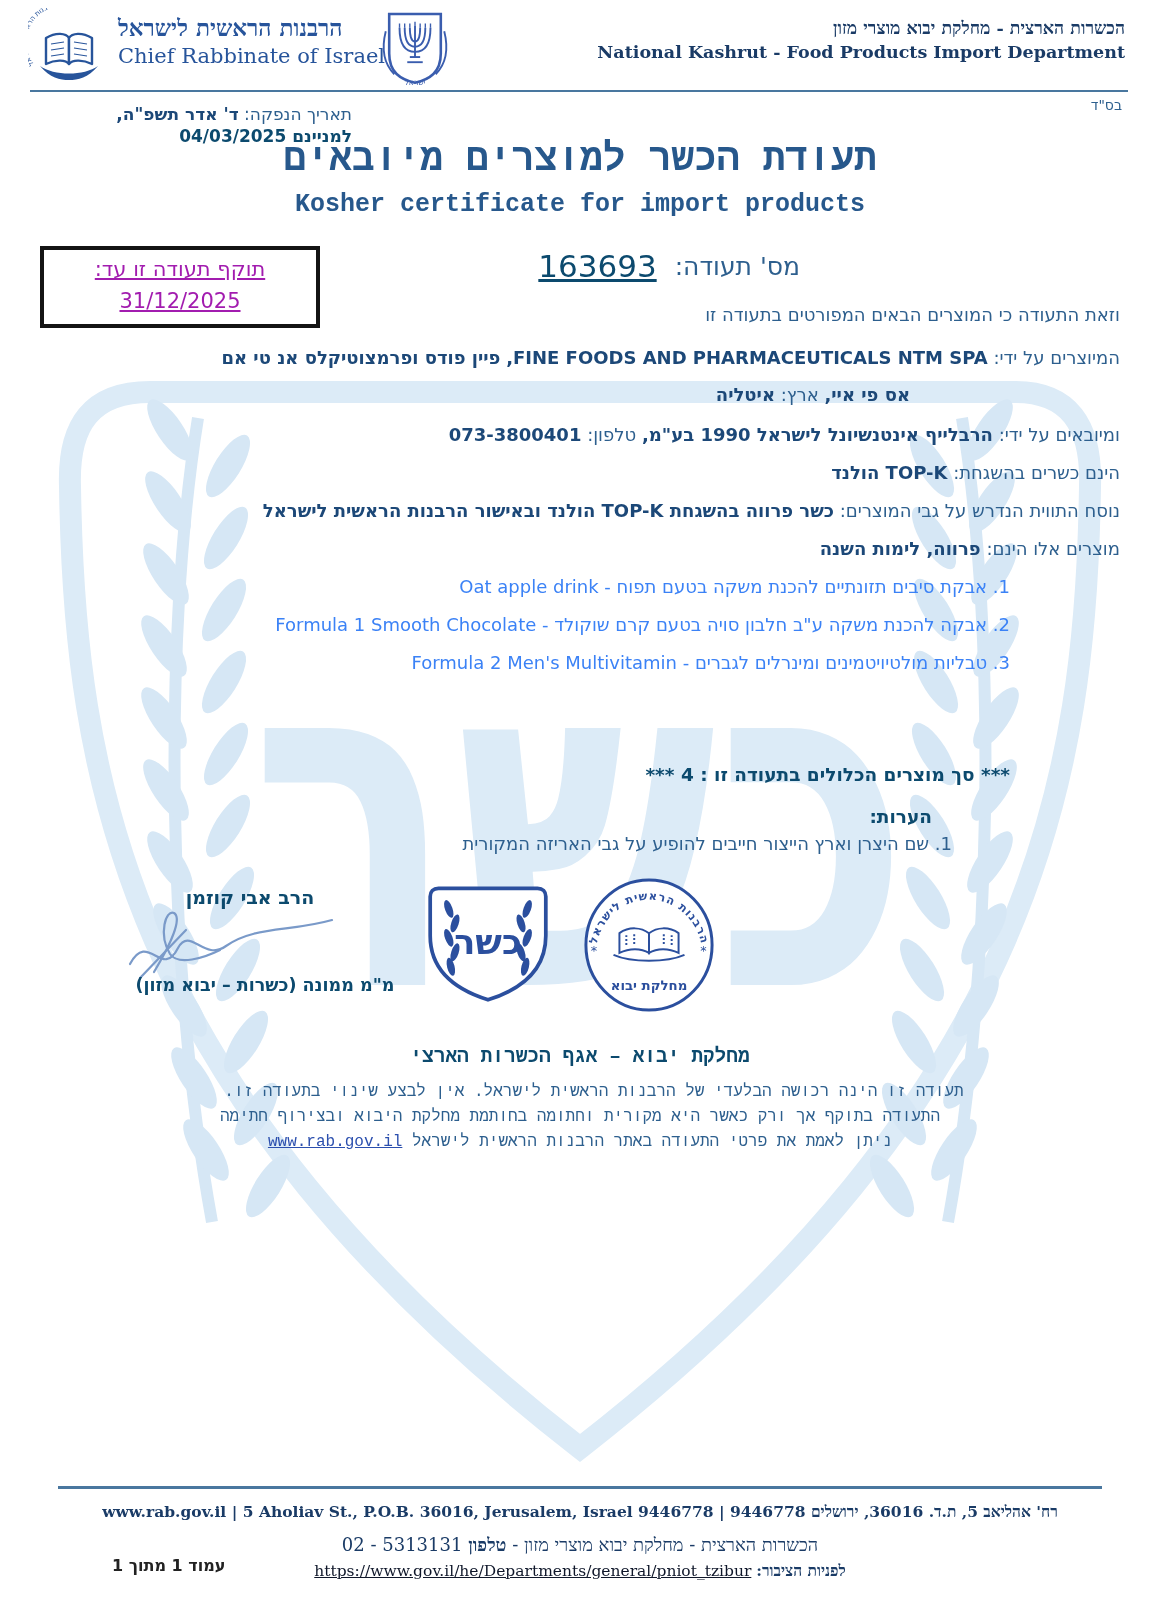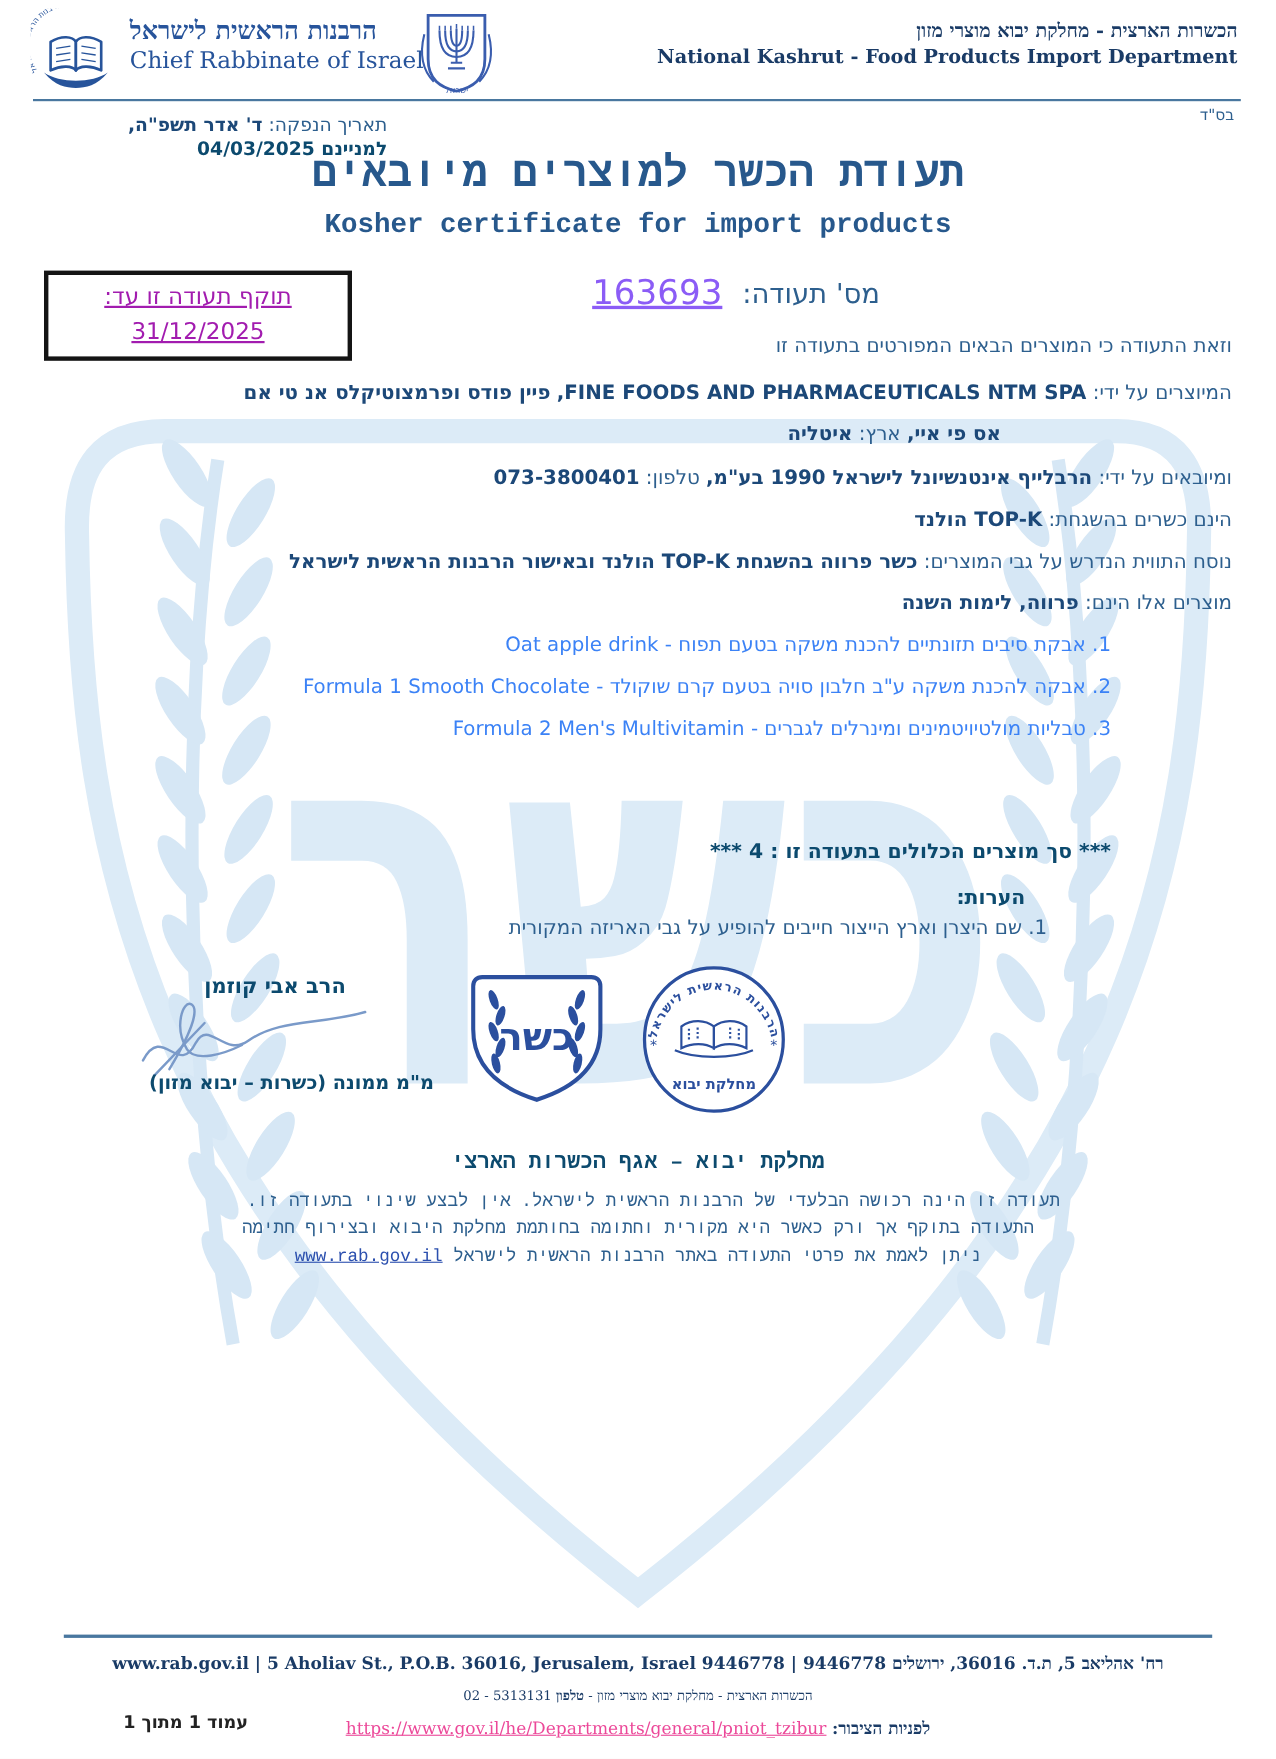--- a/index.html
+++ b/index.html
@@ -4,30 +4,30 @@
 <style>
   html,body{margin:0;padding:0;background:#e8e8e8;}
   .page{position:relative;width:1160px;height:1599px;background:#ffffff;margin:0 auto;
         font-family:"DejaVu Sans",sans-serif;overflow:hidden;}
   .abs{position:absolute;white-space:nowrap;}
   .rtl{direction:rtl;}
   .center{left:0;right:0;text-align:center;font-family:Liberation Mono, monospace;}
   .ink{color:#2d5f8e;}
   .b{font-weight:bold;color:#0c4a6e;}
   .serifnavy{font-family:"DejaVu Serif",serif;color:#1a3b66;}
-  .link{color:#ec4899;text-decoration:underline;cursor:pointer;}
+  .link{color:#0f172a;text-decoration:underline;cursor:pointer;}
   .wm{position:absolute;inset:0;z-index:0;}
   .content{position:absolute;inset:0;z-index:1;}
   .hline{border-top:2px solid #49779f;height:0;}
   .valbox{border:4px solid #141414;text-align:center;padding:4px 10px 7px;}
   .valbox div{font-weight:normal;color:#a21caf;text-decoration:underline;font-size:21px;line-height:1.5;}
   .bodyline{font-size:18px;color:#2d5f8e;}
   .bodyline .b{color:#1c4878;}
   .prod{font-size:18px;color:#3b82f6;}
-  .certnum{font-size:31px;color:#8b5cf6;text-decoration:underline;font-weight:500;text-align:center;}
+  .certnum{font-size:31px;color:#0c4a6e;text-decoration:underline;font-weight:500;text-align:center;}
   .footpar{font-size:16px;color:#2d5f8e;line-height:25px;}
 </style>
 </head>
 <body>
 
 <div class="page">
 
   <svg class="wm" viewBox="0 0 1160 1599" aria-hidden="true">
     <path d="M150,392 L1015,392 C1068,392 1092,424 1090,486 C1086,770 1038,1092 580,1448
              C122,1092 74,770 70,486 C68,424 92,392 150,392 Z" fill="none" stroke="#dcebf7" stroke-width="22"></path>
@@ -255,21 +255,21 @@
     <div class="abs" style="left:58px;right:58px;top:1486px;border-top:3px solid #49779f;height:0;"></div>
 
     <div class="abs center rtl serifnavy" style="top:1502px;font-size:15.5px;font-weight:bold;">
       <span>רח' אהליאב 5, ת.ד. 36016, ירושלים 9446778</span>
       <span>|</span>
       <span>www.rab.gov.il</span>
       <span>|</span>
       <span>5 Aholiav St., P.O.B. 36016, Jerusalem, Israel 9446778</span>
     </div>
 
-    <div class="abs center rtl serifnavy" style="top:1534px;font-size:12px;">
+    <div class="abs center rtl serifnavy" style="top:1534px;font-size:18px;">
       <span>הכשרות הארצית - מחלקת יבוא מוצרי מזון -</span>
       <span style="font-weight:bold;">טלפון</span>
       <span dir="ltr">02 - 5313131</span>
     </div>
 
     <div class="abs center rtl serifnavy" style="top:1561px;font-size:15.5px;">
       <span style="font-weight:bold;">לפניות הציבור:</span>
       <span class="link">https://www.gov.il/he/Departments/general/pniot_tzibur</span>
     </div>
 

